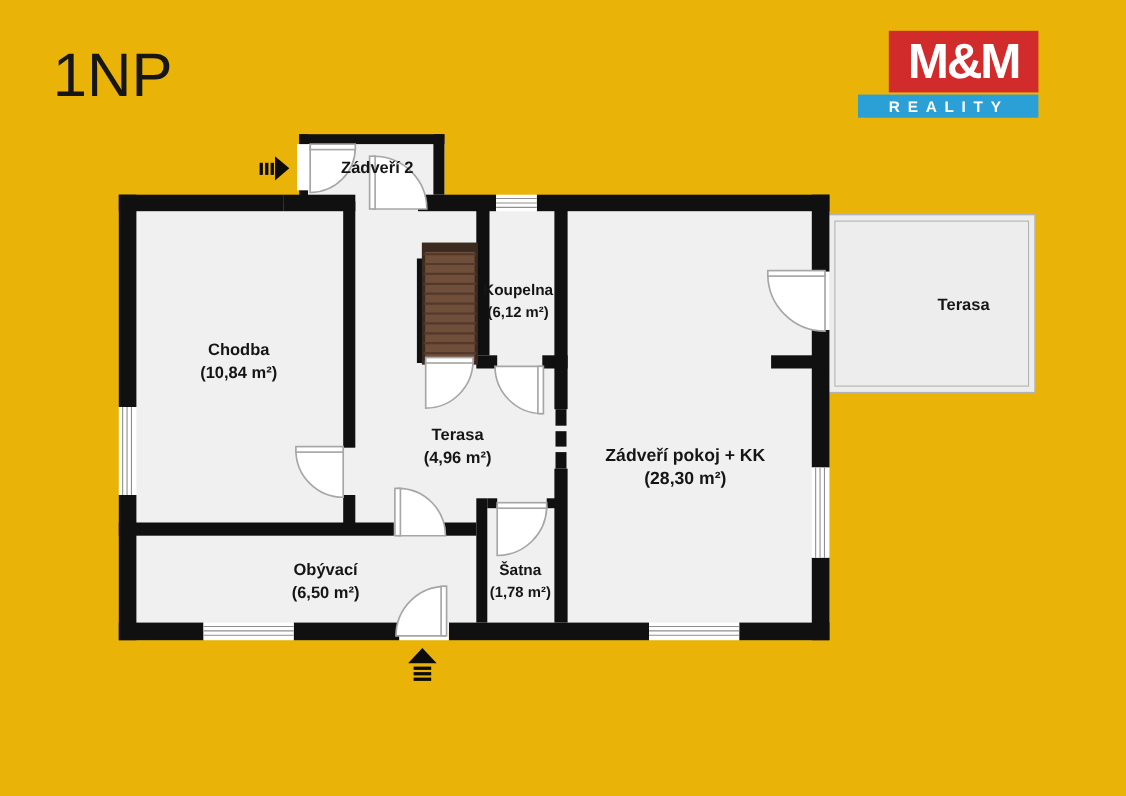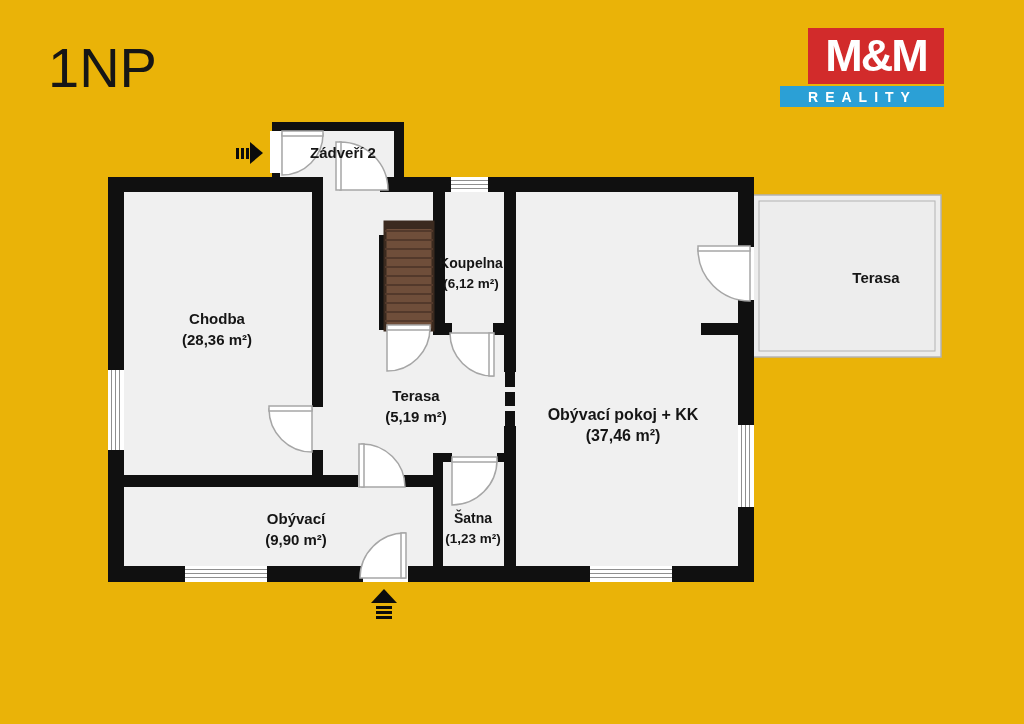--- a/index.html
+++ b/index.html
@@ -167,45 +167,45 @@
       </g>
     </svg>
 
     
     <div class="room-label" style="left:343px;top:143px;">
       <span class="room-name">Zádveří 2</span>
     </div>
 
     <div class="room-label" style="left:217px;top:309px;">
       <span class="room-name">Chodba</span>
-      <span class="room-area">(28,36 m²)</span>
+      <span class="room-area">(10,84 m²)</span>
     </div>
 
     <div class="room-label sm" style="left:471px;top:241px;">
       <span class="room-name">Koupelna</span>
       <span class="room-area">(6,12 m²)</span>
     </div>
 
     <div class="room-label" style="left:416px;top:386px;">
       <span class="room-name">Terasa</span>
-      <span class="room-area">(5,19 m²)</span>
+      <span class="room-area">(4,96 m²)</span>
     </div>
 
     <div class="room-label lg" style="left:623px;top:405px;">
-      <span class="room-name">Obývací pokoj + KK</span>
-      <span class="room-area">(37,46 m²)</span>
+      <span class="room-name">Zádveří pokoj + KK</span>
+      <span class="room-area">(28,30 m²)</span>
     </div>
 
     <div class="room-label" style="left:876px;top:268px;">
       <span class="room-name">Terasa</span>
     </div>
 
     <div class="room-label" style="left:296px;top:509px;">
       <span class="room-name">Obývací</span>
-      <span class="room-area">(9,90 m²)</span>
+      <span class="room-area">(6,50 m²)</span>
     </div>
 
     <div class="room-label sm" style="left:473px;top:496px;">
       <span class="room-name">Šatna</span>
-      <span class="room-area">(1,23 m²)</span>
+      <span class="room-area">(1,78 m²)</span>
     </div>
   </div>
 </div>
 
 </body></html>

